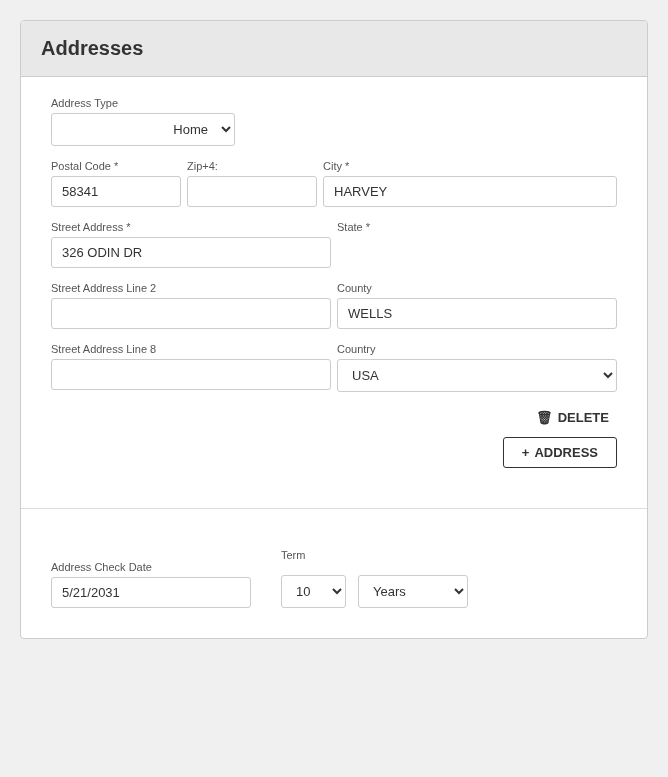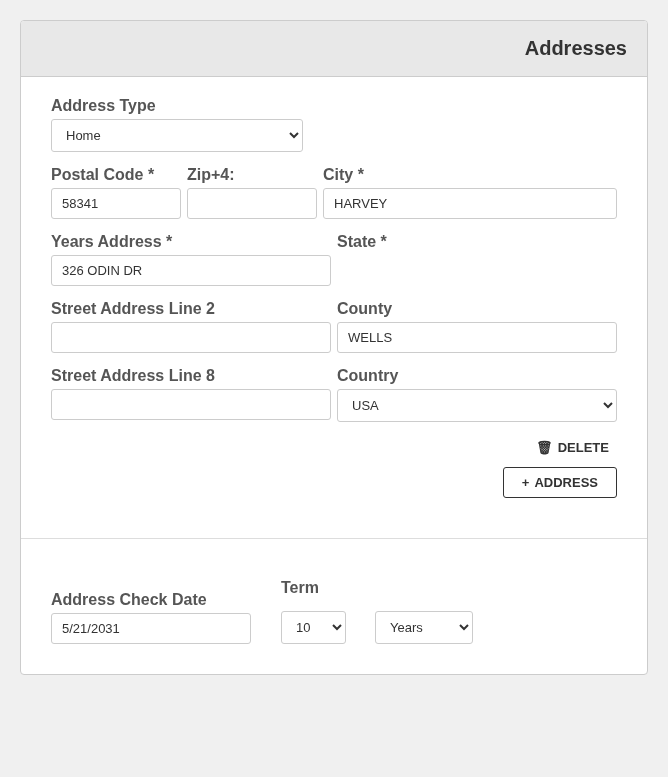--- a/index.html
+++ b/index.html
@@ -24,21 +24,20 @@
       background: #fff;
       border: 1px solid #ccc;
       border-radius: 4px;
       overflow: hidden;
     }
 
     .page-header {
       background: #e8e8e8;
       padding: 16px 20px;
       border-bottom: 1px solid #ccc;
-      text-align: right;
     }
 
     .page-header h2 {
       font-size: 20px;
       font-weight: 600;
       color: #333;
     }
 
     .form-section {
       padding: 20px 30px;
@@ -69,46 +68,46 @@
 
     .form-col.large {
       flex: 1;
     }
 
     .form-col.half {
       flex: 1;
     }
 
     label {
-      font-size: 16px;
+      font-size: 11px;
       color: #555;
       margin-bottom: 4px;
       display: block;
-      font-weight: bold;
     }
 
     input[type="text"],
     select {
       width: 100%;
       padding: 7px 10px;
       border: 1px solid #ccc;
       border-radius: 3px;
       font-size: 13px;
       color: #333;
       background: #fff;
       outline: none;
     }
 
     select {
       appearance: auto;
       -webkit-appearance: auto;
     }
 
     .address-type-select {
-      width: 252px;
+      width: 184px;
+      text-align: right;
     }
 
     .divider {
       border: none;
       border-top: 1px solid #ddd;
       margin: 20px 0;
     }
 
     .action-row {
       display: flex;
@@ -145,31 +144,31 @@
       gap: 5px;
       text-transform: uppercase;
     }
 
     .bottom-section {
       padding: 20px 30px 30px;
     }
 
     .term-row {
       display: flex;
-      gap: 29px;
+      gap: 12px;
       align-items: flex-end;
       margin-top: 14px;
     }
 
     .term-number-select {
       width: 65px;
     }
 
     .term-unit-select {
-      width: 98px;
+      width: 110px;
     }
 
     .bottom-cols {
       display: flex;
       gap: 30px;
       align-items: flex-end;
     }
 
     .bottom-col-left {
       flex: 0 0 200px;
@@ -209,21 +208,21 @@
         <input type="text" style="">
       </div>
       <div class="form-col large">
         <label>City *</label>
         <input type="text" value="HARVEY" style="">
       </div>
     </div>
 
     <div class="form-row">
       <div class="form-col half">
-        <label>Years Address *</label>
+        <label>Street Address *</label>
         <input type="text" value="326 ODIN DR" style="">
       </div>
       <div class="form-col half">
         <label>State *</label>
       </div>
     </div>
 
     <div class="form-row">
       <div class="form-col half">
         <label>Street Address Line 2</label>

